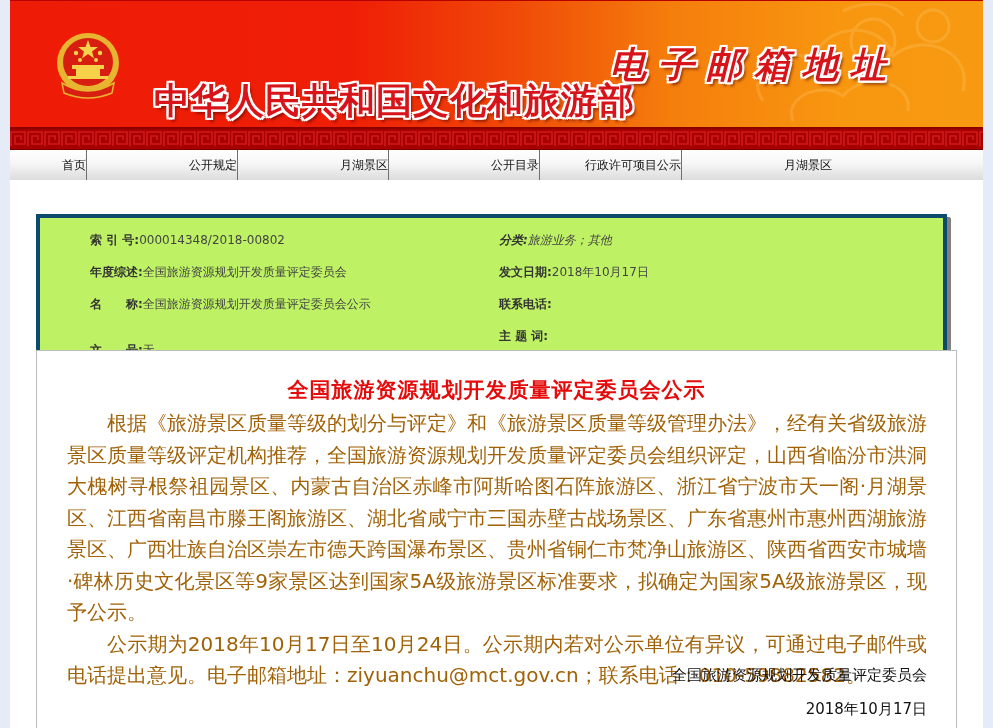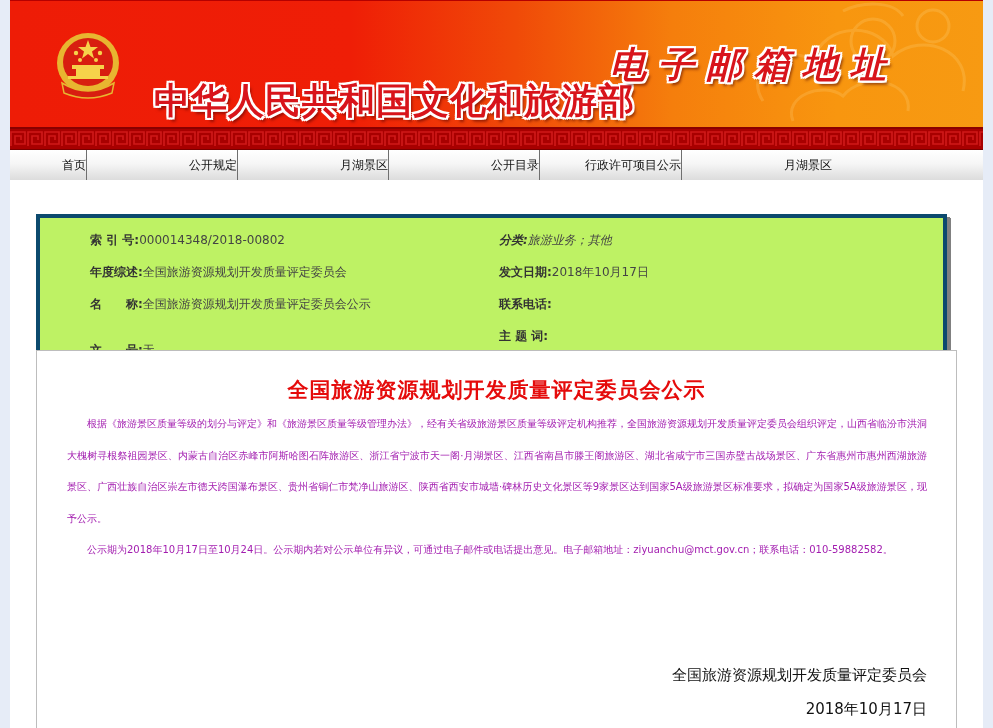--- a/index.html
+++ b/index.html
@@ -78,21 +78,21 @@
     position:absolute; left:26px; top:350px; width:921px; height:400px;
     border:1px solid #bdbdbd; background:#fff; box-sizing:border-box;
   }
   .art-title {
     position:absolute; left:0; width:919px; top:25px; text-align:center;
     font-size:21px; font-weight:bold; color:#e50b0b; letter-spacing:1px;
     font-family:"DejaVu Sans", sans-serif;
   }
   .art-body {
     position:absolute; left:30px; top:57px; width:860px;
-    font-size:10px; line-height:31.5px; color:#a21caf;
+    font-size:20px; line-height:31.5px; color:#a16207;
     font-family:"DejaVu Sans", sans-serif;
   }
   .art-body p { margin:0; text-indent:2em; text-align:justify; }
   .sign {
     position:absolute; right:29px; font-size:15px; color:#111; white-space:nowrap;
   }
 </style>
 </head>
 <body>
 

